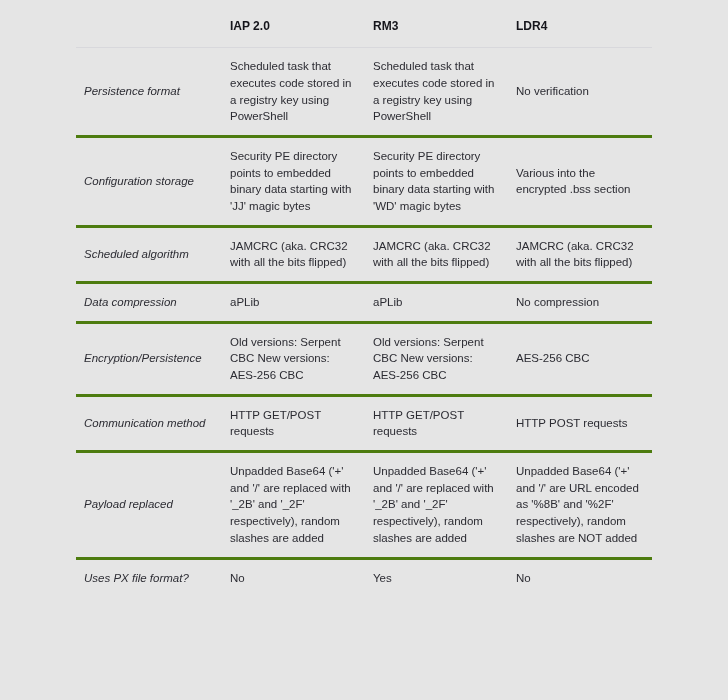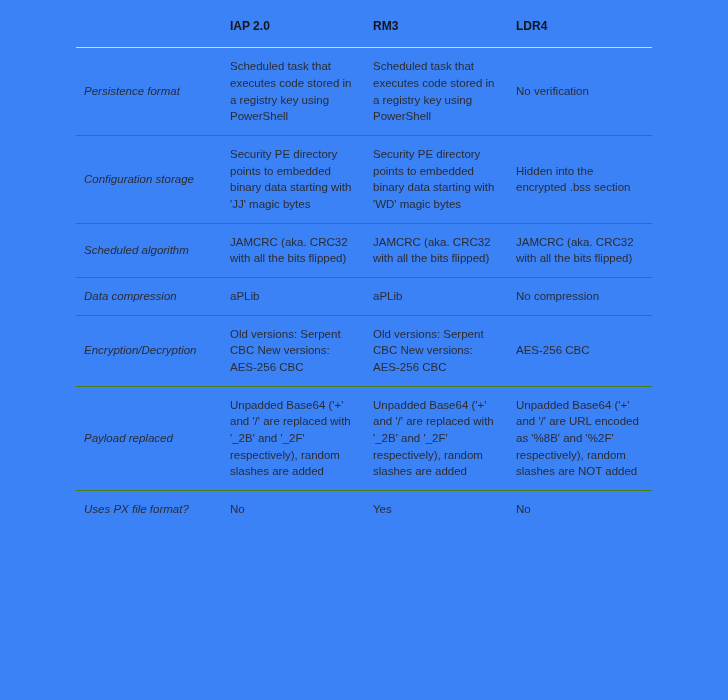--- a/index.html
+++ b/index.html
@@ -7,41 +7,41 @@
     padding: 0;
     background: #ffffff;
     width: 728px;
     height: 700px;
     font-family: "Liberation Sans", sans-serif;
   }
   #page {
     width: 728px;
     height: 700px;
     position: relative;
-    background: #3b82f6;
+    background: #e5e5e5;
     overflow: hidden;
   }
   .table-wrap {
     position: absolute;
     left: 76px;
     top: 6px;
     width: 576px;
   }
   table.cmp {
     border-collapse: collapse;
     width: 576px;
     table-layout: fixed;
   }
   table.cmp col.c0 { width: 146px; }
   table.cmp col.c1 { width: 143px; }
   table.cmp col.c2 { width: 143px; }
   table.cmp col.c3 { width: 144px; }
 
   table.cmp th, table.cmp td {
-    border-bottom: 1px solid #4d7c0f;
+    border-bottom: 3px solid #4d7c0f;
     text-align: left;
     vertical-align: middle;
     padding: 10px 8px 10px 8px;
     font-size: 11.5px;
     line-height: 1.45;
     color: #2c2c33;
   }
   table.cmp thead th {
     border-bottom: 1px solid #d8d8dc;
     font-size: 12px;
@@ -90,39 +90,45 @@
         <tr>
           <td class="rowhead">Persistence format</td>
           <td class="cell">Scheduled task that executes code stored in a registry key using PowerShell</td>
           <td class="cell">Scheduled task that executes code stored in a registry key using PowerShell</td>
           <td class="cell">No verification</td>
         </tr>
         <tr>
           <td class="rowhead">Configuration storage</td>
           <td class="cell">Security PE directory points to embedded binary data starting with 'JJ' magic bytes</td>
           <td class="cell">Security PE directory points to embedded binary data starting with 'WD' magic bytes</td>
-          <td class="cell">Hidden into the encrypted .bss section</td>
+          <td class="cell">Various into the encrypted .bss section</td>
         </tr>
         <tr>
           <td class="rowhead">Scheduled algorithm</td>
           <td class="cell">JAMCRC (aka. CRC32 with all the bits flipped)</td>
           <td class="cell">JAMCRC (aka. CRC32 with all the bits flipped)</td>
           <td class="cell">JAMCRC (aka. CRC32 with all the bits flipped)</td>
         </tr>
         <tr>
           <td class="rowhead">Data compression</td>
           <td class="cell">aPLib</td>
           <td class="cell">aPLib</td>
           <td class="cell">No compression</td>
         </tr>
         <tr>
-          <td class="rowhead">Encryption/Decryption</td>
+          <td class="rowhead">Encryption/Persistence</td>
           <td class="cell">Old versions: Serpent CBC New versions: AES-256 CBC</td>
           <td class="cell">Old versions: Serpent CBC New versions: AES-256 CBC</td>
           <td class="cell">AES-256 CBC</td>
+        </tr>
+        <tr>
+          <td class="rowhead">Communication method</td>
+          <td class="cell">HTTP GET/POST requests</td>
+          <td class="cell">HTTP GET/POST requests</td>
+          <td class="cell">HTTP POST requests</td>
         </tr>
         <tr>
           <td class="rowhead">Payload replaced</td>
           <td class="cell">Unpadded Base64 ('+' and '/' are replaced with '_2B' and '_2F' respectively), random slashes are added</td>
           <td class="cell">Unpadded Base64 ('+' and '/' are replaced with '_2B' and '_2F' respectively), random slashes are added</td>
           <td class="cell">Unpadded Base64 ('+' and '/' are URL encoded as '%8B' and '%2F' respectively), random slashes are NOT added</td>
         </tr>
         <tr>
           <td class="rowhead">Uses PX file format?</td>
           <td class="cell">No</td>

